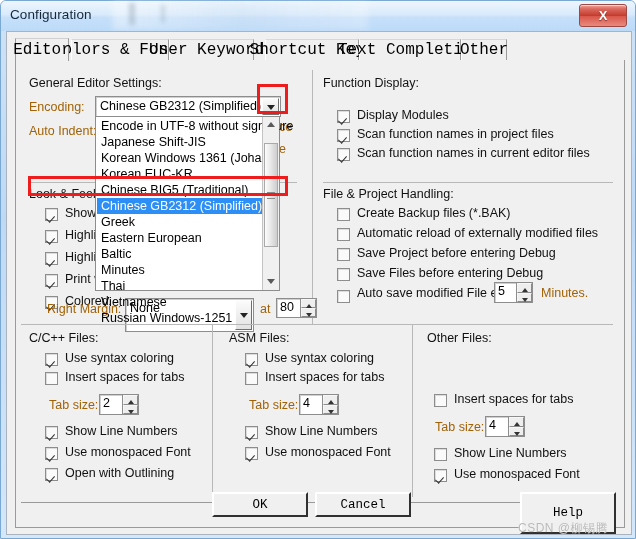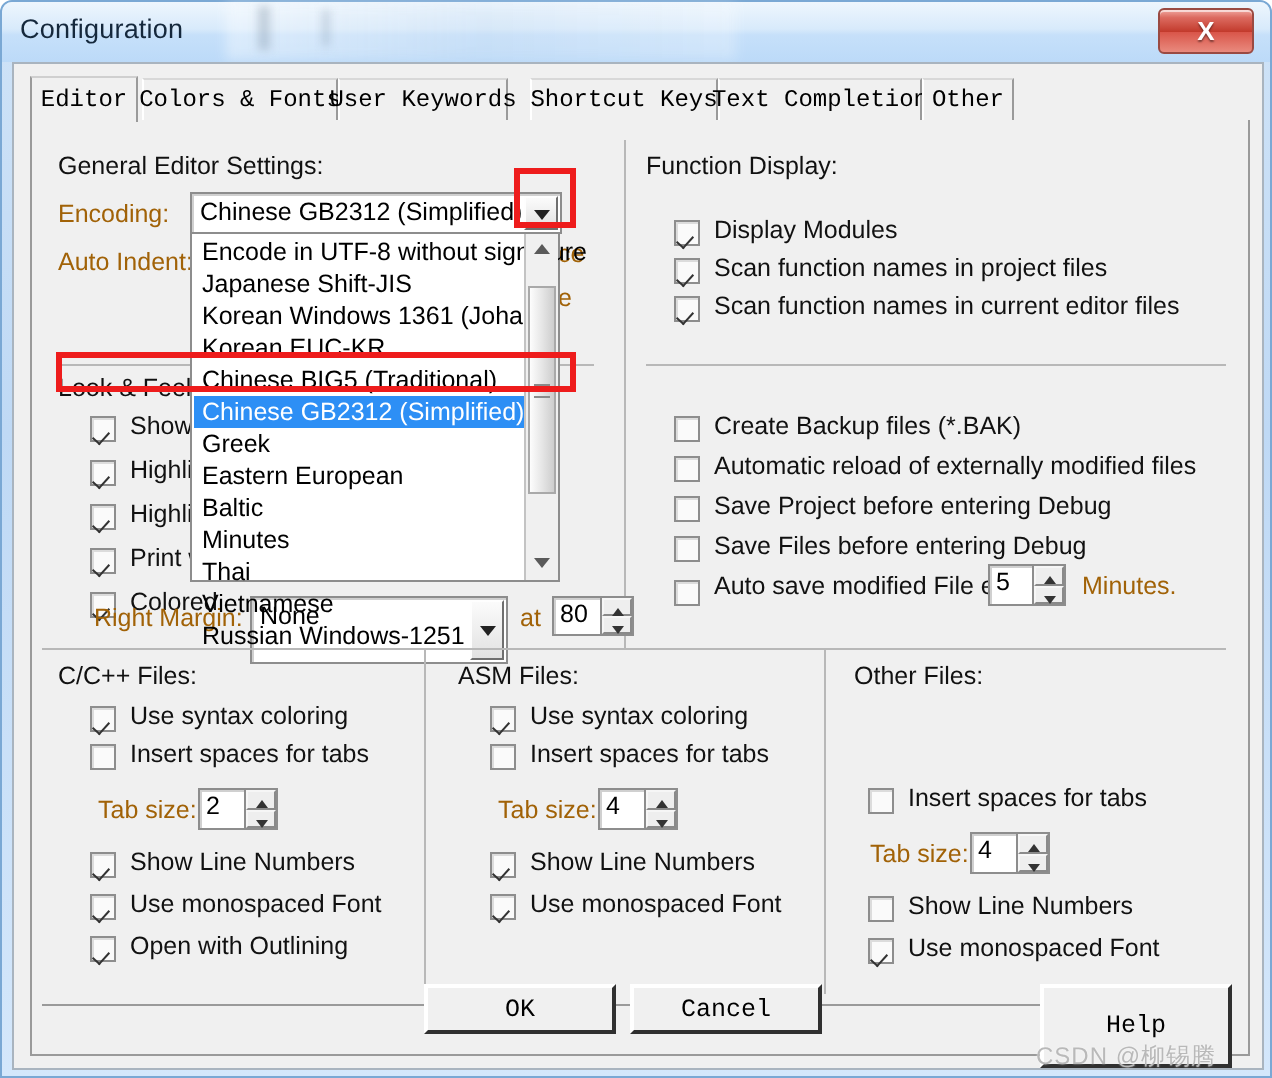--- a/index.html
+++ b/index.html
@@ -57,21 +57,21 @@
     background:#f0f0f0;
     border:1px solid #a9b4bf;
     box-sizing:border-box;
   }
   .tabstrip{
     position:absolute;left:8px;top:7px;width:610px;height:22px;
   }
   .tab{
     position:absolute;top:0;height:21px;
     font-family:"Liberation Mono","DejaVu Sans Mono",monospace;
-    font-size:12px;color:#000;
+    font-size:16px;color:#000;
     display:flex;align-items:center;justify-content:center;
     background:#f0f0f0;
     border-left:1px solid #fff;
     border-right:1px solid #9a9a9a;
     border-top:1px solid #d8d8d8;
     box-sizing:border-box;
     cursor:pointer;white-space:nowrap;
   }
   .tab.sel{
     background:#f0f0f0;
@@ -295,20 +295,21 @@
     <div class="cb on" style="left:330px;top:78px;"></div>
     <div class="cbrow" style="left:350px;top:76px;">Display Modules</div>
 
     <div class="cb on" style="left:330px;top:97px;"></div>
     <div class="cbrow" style="left:350px;top:95px;">Scan function names in project files</div>
 
     <div class="cb on" style="left:330px;top:116px;"></div>
     <div class="cbrow" style="left:350px;top:114px;">Scan function names in current editor files</div>
 
     <div class="hline" style="left:316px;top:150px;width:290px;"></div>
+    <div class="glabel" style="left:316px;top:155px;">File &amp; Project Handling:</div>
 
     <div class="cb" style="left:330px;top:176px;"></div>
     <div class="cbrow" style="left:350px;top:174px;">Create Backup files (*.BAK)</div>
 
     <div class="cb" style="left:330px;top:196px;"></div>
     <div class="cbrow" style="left:350px;top:194px;">Automatic reload of externally modified files</div>
 
     <div class="cb" style="left:330px;top:216px;"></div>
     <div class="cbrow" style="left:350px;top:214px;">Save Project before entering Debug</div>
 

